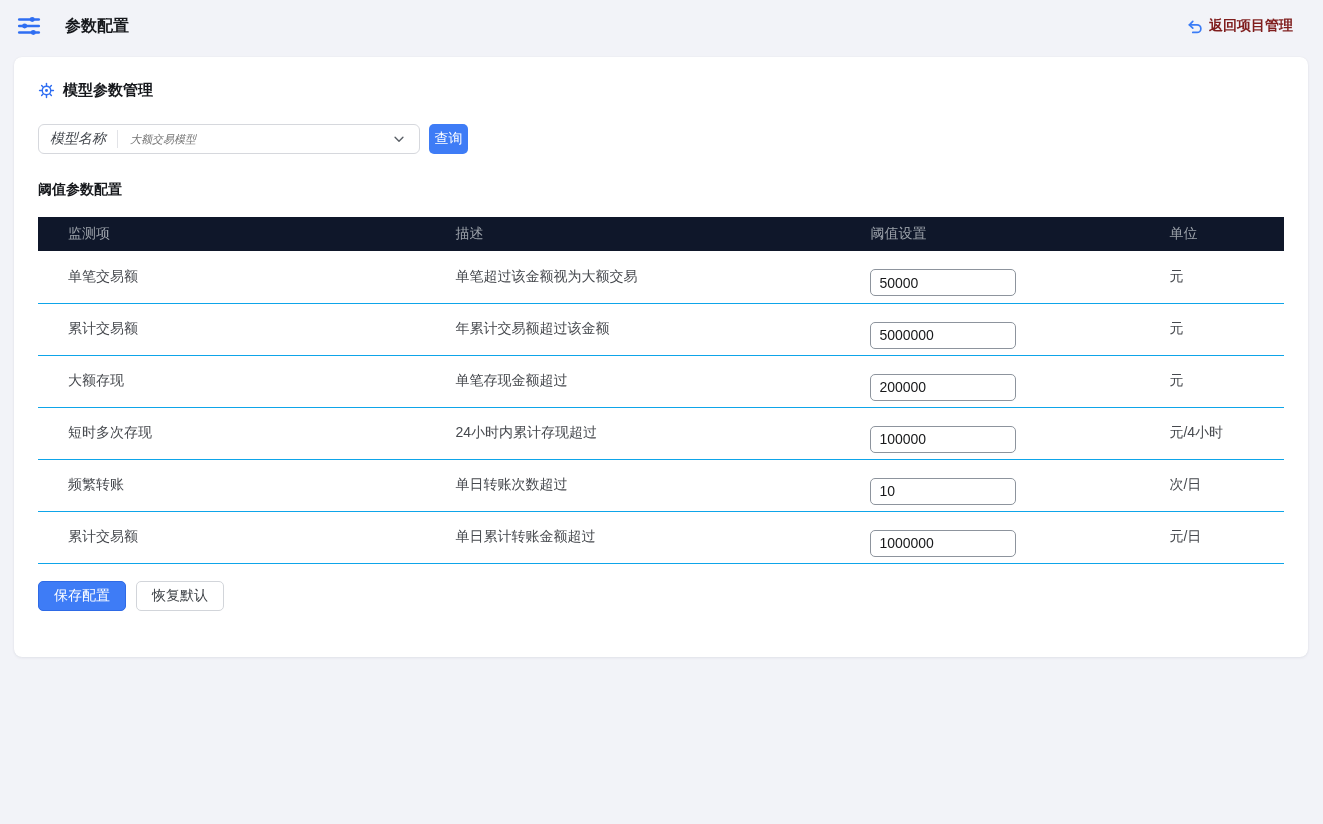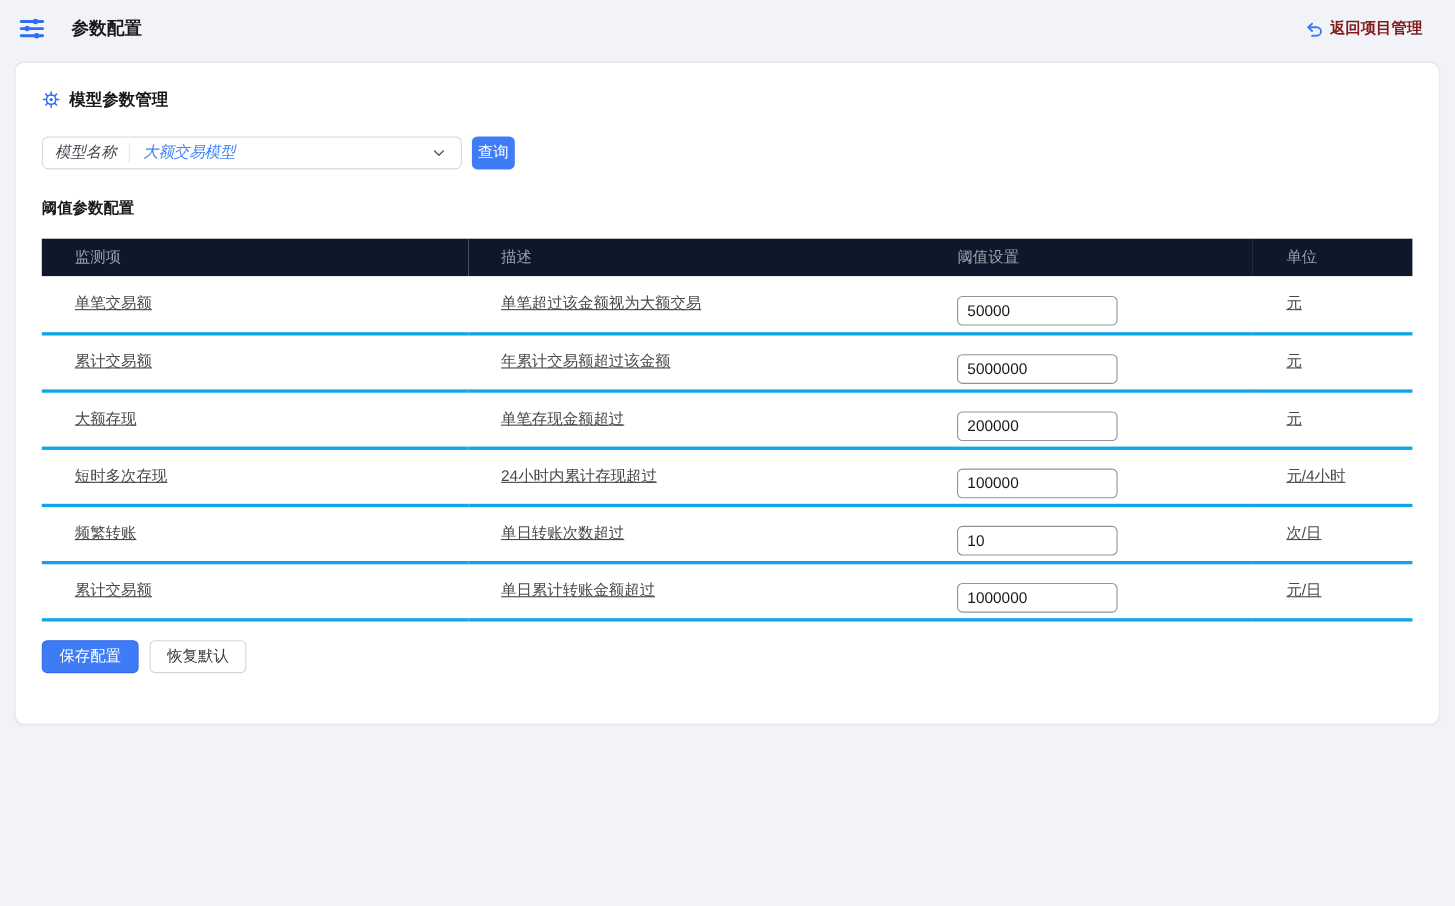--- a/index.html
+++ b/index.html
@@ -45,21 +45,21 @@
     display: flex; align-items: center;
     width: 382px; height: 30px;
     border: 1px solid #d6d8dd; border-radius: 6px;
     background: #fff; cursor: pointer; font-style: italic;
   }
   .select-label {
     padding: 0 11px; font-size: 14px; color: #42464c; white-space: nowrap;
   }
   .select-divider { width: 1px; height: 18px; background: #e2e3e7; }
   .select-value {
-    flex: 1; padding: 0 12px; font-size: 14px; color: #3b82f6; white-space: nowrap;
+    flex: 1; padding: 0 12px; font-size: 11px; color: #737373; white-space: nowrap;
   }
   .select-chevron { margin-right: 13px; display: flex; align-items: center; }
 
   .btn {
     display: inline-flex; align-items: center; justify-content: center;
     height: 30px; padding: 0 15px;
     font-size: 14px; border-radius: 5px; cursor: pointer;
     font-family: inherit;
   }
   .btn-primary {
@@ -79,25 +79,24 @@
   table.params col.c3 { width: 24.0%; }
   table.params col.c4 { width: 11.6%; }
   table.params thead th {
     background: #0f172a;
     height: 34px;
     font-size: 14px; font-weight: normal; color: #9ba1a9;
     text-align: left; padding: 0 0 0 30px;
   }
   table.params tbody td {
     height: 52px;
-    border-bottom: 3px solid #0ea5e9;
+    border-bottom: 1px solid #0ea5e9;
     font-size: 14px; color: #46494e;
     padding: 0 0 0 30px;
     vertical-align: middle;
-    text-decoration: underline;
   }
   .threshold-input {
     width: 146px; height: 27px;
     border: 1px solid #8d949d; border-radius: 5px;
     padding: 0 8px; font-size: 14px; color: #17181a;
     font-family: inherit; background: #fff; margin-top: 12px;
   }
 
   
   .actions { display: flex; align-items: flex-end; gap: 10px; margin-top: 17px; }

